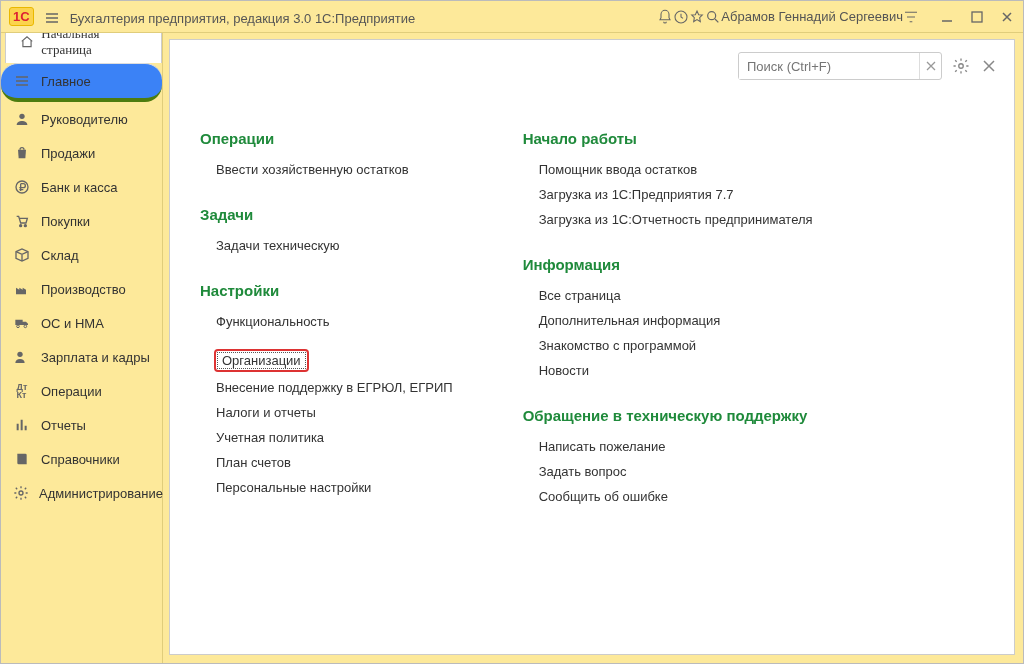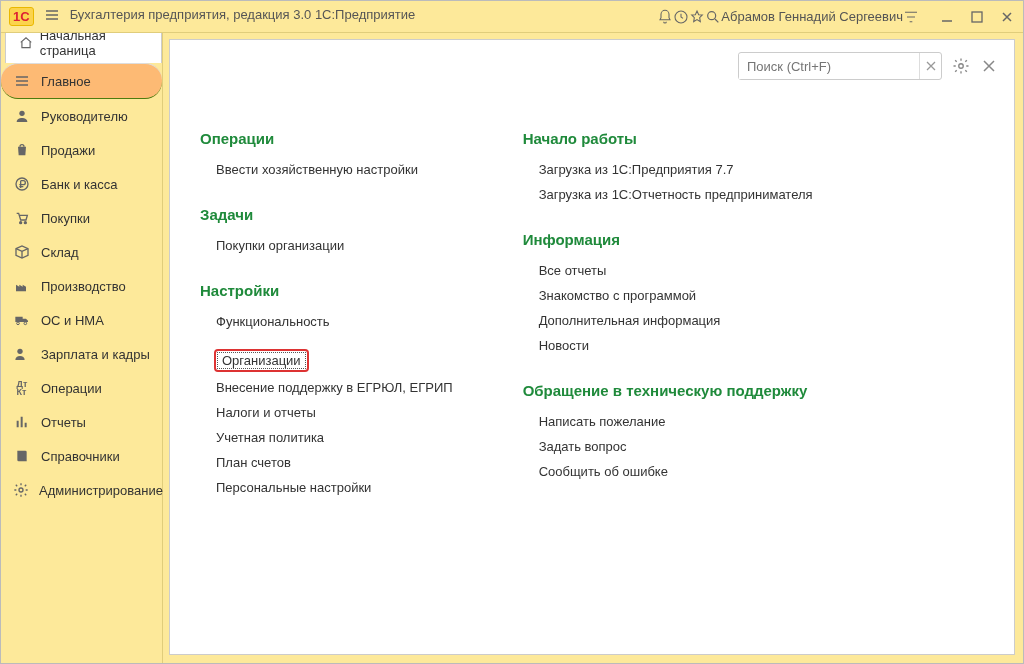--- a/index.html
+++ b/index.html
@@ -1,31 +1,31 @@
 <!DOCTYPE html>
 <html><head>
 <meta charset="utf-8">
 <style>
   * { box-sizing: border-box; }
   html, body { margin: 0; padding: 0; font-family: Arial, sans-serif; font-size: 13px; color: #333; }
   .window { width: 1024px; height: 664px; border: 1px solid #bbb; background: #fff; display: flex; flex-direction: column; overflow: hidden; }
   .titlebar { height: 32px; background: #fde99a; display: flex; align-items: center; padding: 0 8px; gap: 10px; border-bottom: 1px solid #e0cd7b; }
-  .title-left { display: flex; align-items: flex-start; gap: 10px; flex: 1; min-width: 0; }
+  .title-left { display: flex; align-items: flex-end; gap: 10px; flex: 1; min-width: 0; }
   .title-text { font-size: 13px; color: #555; white-space: nowrap; overflow: hidden; text-overflow: ellipsis; }
   .title-icons { display: flex; align-items: center; gap: 0; color: #555; }
   .title-icon { width: 16px; height: 16px; display:flex; align-items:center; justify-content:center; cursor:pointer; color:#666; }
   .wincontrols { display: flex; align-items: center; gap: 14px; margin-left: 10px; }
   .logo1c { font-weight: bold; color: #d23; font-size: 13px; background: #fbd34d; border:1px solid #e9b800; border-radius:3px; padding:1px 3px; }
   .body { flex: 1; display: flex; background: #fde99a; overflow: hidden; }
   .tabstrip { height: 30px; background: #fde99a; display: flex; align-items: flex-end; padding-left: 4px; }
-  .tab { background: #fff; border: 1px solid #ccc; border-bottom: none; border-top-left-radius: 3px; border-top-right-radius: 3px; padding: 5px 12px; font-size: 13px; display: flex; align-items: center; gap: 6px; cursor: pointer; }
+  .tab { background: #fff; border: 1px solid #ccc; border-bottom: none; border-top-left-radius: 3px; border-top-right-radius: 3px; padding: 5px 12px; font-size: 13px; display: flex; align-items: center; gap: 6px; cursor: pointer; font-family: Liberation Serif, serif; }
   .sidebar { width: 162px; background: #fde99a; border-right: 1px solid #e0cd7b; display: flex; flex-direction: column; }
   .sidebar-inner { background: #fde99a; }
   .sidebar-item { display: flex; align-items: center; gap: 10px; padding: 8px 12px; font-size: 13px; color: #333; cursor: pointer; }
-  .sidebar-item.active { background: #fdba74; border-top: 1px solid #ddd; border-bottom: 1px solid #4d7c0f; border-radius: 17px; }
+  .sidebar-item.active { background: #3b82f6; border-top: 1px solid #ddd; border-bottom: 4px solid #4d7c0f; border-radius: 17px; }
   .sidebar-icon { width: 18px; height: 18px; display:flex; align-items:center; justify-content:center; color:#666; }
   .content-wrap { flex:1; display:flex; flex-direction:column; padding: 6px 8px 8px 6px; }
   .content { flex: 1; background: #fff; border: 1px solid #ccc; position: relative; overflow: hidden; }
   .content-top { position: absolute; top: 12px; right: 16px; display: flex; align-items: center; gap: 10px; }
   .search-wrap { display: flex; align-items: center; border: 1px solid #ccc; border-radius: 3px; background: #fff; }
   .searchbox { width: 180px; border: none; padding: 5px 8px; font-size: 13px; outline: none; color: #888; }
   .search-x { width: 22px; height: 26px; border-left: 1px solid #ddd; display:flex; align-items:center; justify-content:center; color:#888; cursor:pointer; }
   .gear, .xclose { width:18px; height:18px; color:#888; cursor:pointer; display:flex; align-items:center; justify-content:center;}
   .columns { position: absolute; left: 30px; top: 90px; display: flex; gap: 70px; }
   .col { min-width: 230px; }
@@ -254,52 +254,53 @@
                 <path stroke="#888" stroke-width="1.5" d="M2 2l10 10M12 2L2 12"></path>
               </svg>
           </span>
         </div>
 
         <div class="columns">
 
           <div class="col">
             <h3 class="section-title">Операции</h3>
             <ul class="linklist">
-              <li class="linkitem">Ввести хозяйственную настройки</li>
+              <li class="linkitem">Ввести хозяйственную остатков</li>
             </ul>
 
             <h3 class="section-title">Задачи</h3>
             <ul class="linklist">
-              <li class="linkitem">Покупки организации</li>
+              <li class="linkitem">Задачи техническую</li>
             </ul>
 
             <h3 class="section-title">Настройки</h3>
             <ul class="linklist">
               <li class="linkitem">Функциональность</li>
               <li class="linkitem highlight">Организации</li>
               <li class="linkitem">Внесение поддержку в ЕГРЮЛ, ЕГРИП</li>
               <li class="linkitem">Налоги и отчеты</li>
               <li class="linkitem">Учетная политика</li>
               <li class="linkitem">План счетов</li>
               <li class="linkitem">Персональные настройки</li>
             </ul>
           </div>
 
           <div class="col">
             <h3 class="section-title">Начало работы</h3>
             <ul class="linklist">
+              <li class="linkitem">Помощник ввода остатков</li>
               <li class="linkitem">Загрузка из 1С:Предприятия 7.7</li>
               <li class="linkitem">Загрузка из 1С:Отчетность предпринимателя</li>
             </ul>
 
             <h3 class="section-title">Информация</h3>
             <ul class="linklist">
-              <li class="linkitem">Все отчеты</li>
+              <li class="linkitem">Все страница</li>
+              <li class="linkitem">Дополнительная информация</li>
               <li class="linkitem">Знакомство с программой</li>
-              <li class="linkitem">Дополнительная информация</li>
               <li class="linkitem">Новости</li>
             </ul>
 
             <h3 class="section-title">Обращение в техническую поддержку</h3>
             <ul class="linklist">
               <li class="linkitem">Написать пожелание</li>
               <li class="linkitem">Задать вопрос</li>
               <li class="linkitem">Сообщить об ошибке</li>
             </ul>
           </div>

